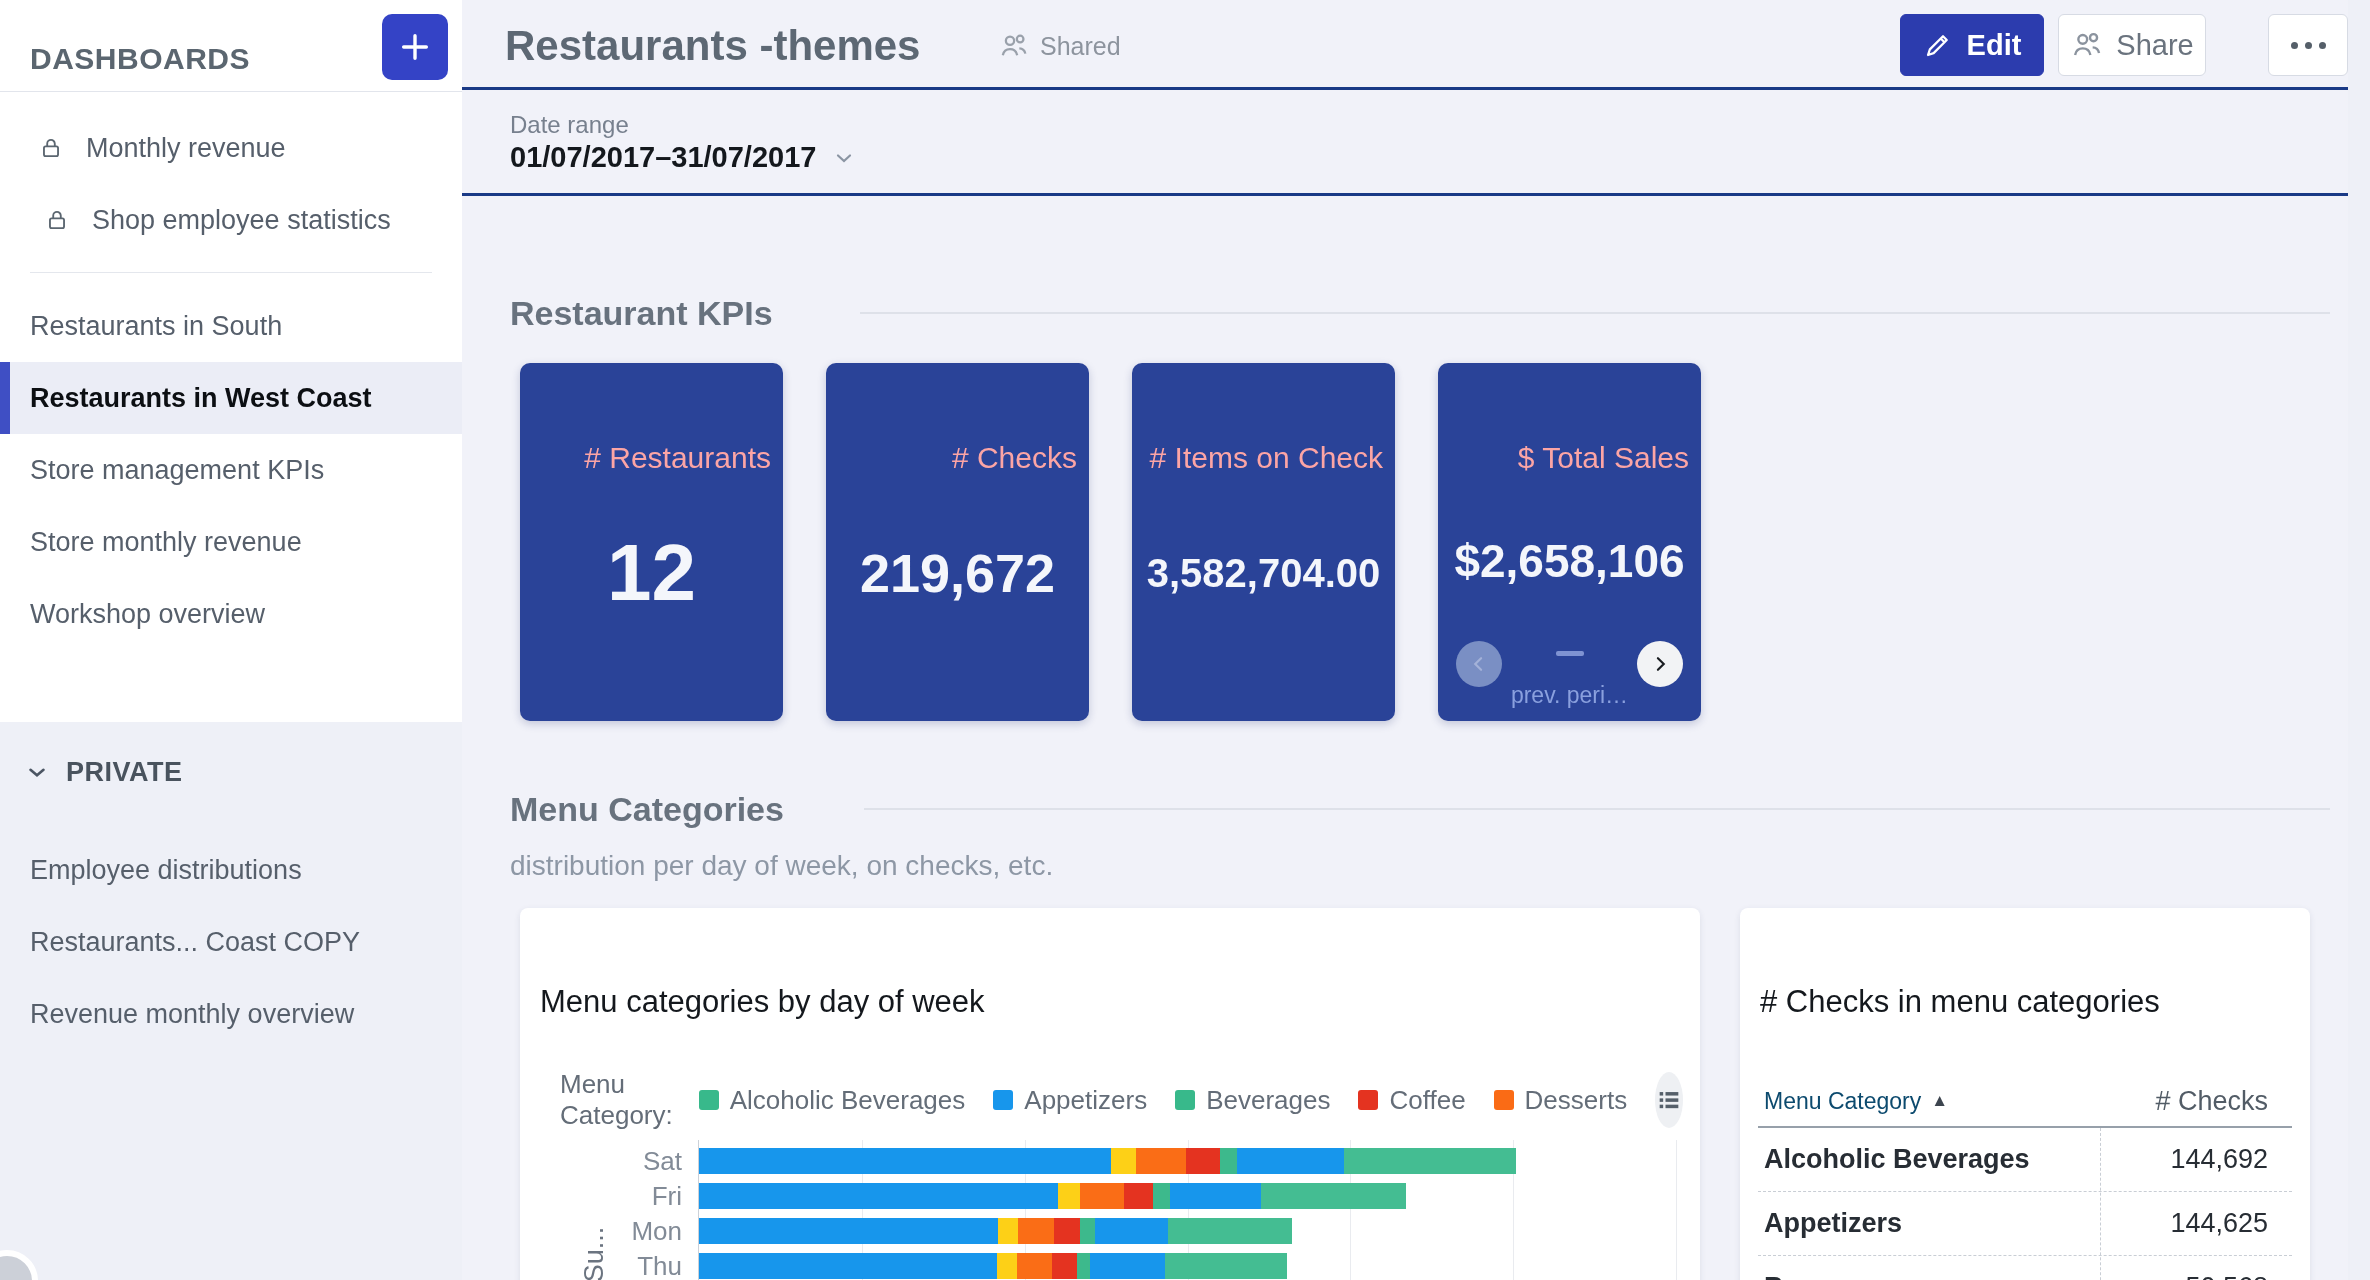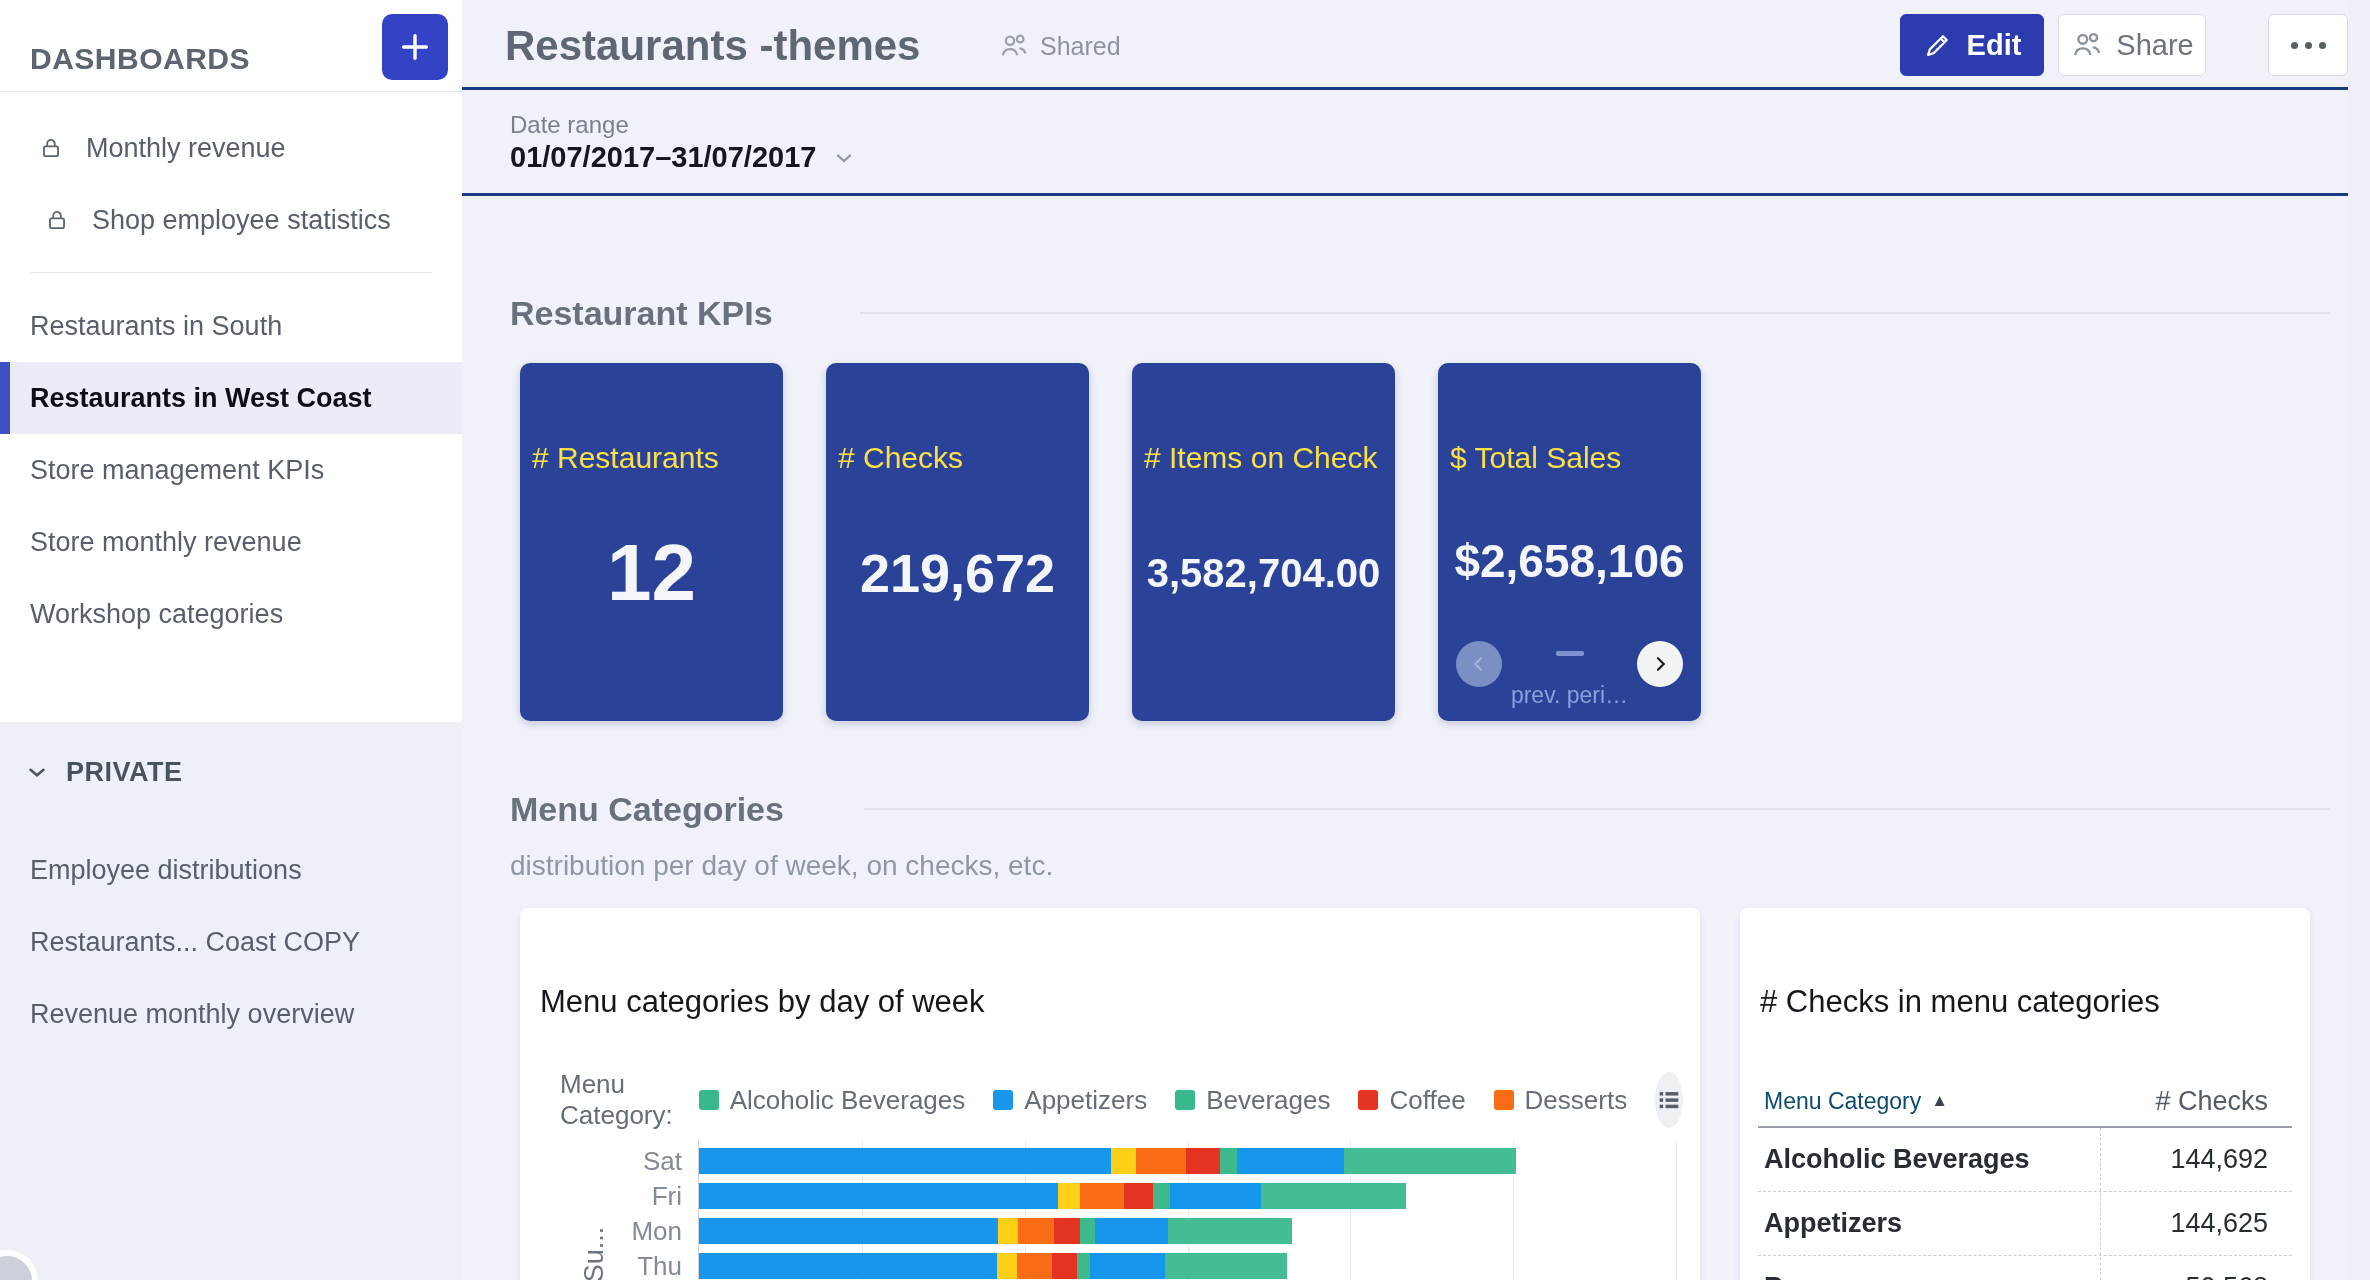--- a/index.html
+++ b/index.html
@@ -56,21 +56,21 @@
   .section-heading { position:absolute; font-size:34px; font-weight:700; color:#68727e; white-space:nowrap; }
   .h-kpis { left:48px; top:294px; }
   .divider-kpis { position:absolute; left:398px; right:40px; top:312px; height:2px; background:#dee1e9; }
   .h-menu { left:48px; top:790px; }
   .divider-menu { position:absolute; left:402px; right:40px; top:808px; height:2px; background:#dee1e9; }
   .section-subtitle { position:absolute; left:48px; top:850px; font-size:28px; color:#8d97a5; }
 
   
   .kpi-row { position:absolute; left:58px; top:363px; display:flex; gap:43px; }
   .kpi-card { position:relative; width:263px; height:358px; background:#2a4398; border-radius:10px; box-shadow:0 3px 8px rgba(30,45,110,.22); color:#fff; flex:0 0 auto; }
-  .kpi-title { position:absolute; left:12px; right:12px; top:76px; text-align:left; font-size:30px; line-height:37px; color:#fde047; }
+  .kpi-title { position:absolute; left:12px; right:12px; top:76px; text-align:right; font-size:30px; line-height:37px; color:#fca5a5; }
   .kpi-value { position:absolute; left:8px; right:8px; top:150px; height:120px; display:flex; align-items:center; justify-content:center; font-weight:700; color:#f4f6fb; white-space:nowrap; }
   .kpi-card:nth-of-type(1) .kpi-value { font-size:80px; }
   .kpi-card:nth-of-type(2) .kpi-value { font-size:54px; }
   .kpi-card:nth-of-type(3) .kpi-value { font-size:40px; }
   .kpi-card:nth-of-type(4) .kpi-value { font-size:46px; top:138px; }
   .kpi-controls { display:none; }
   .kpi-card.has-compare .kpi-controls { display:block; position:absolute; left:14px; right:14px; bottom:10px; height:84px; }
   .kpi-nav { position:absolute; width:46px; height:46px; border-radius:50%; border:none; cursor:pointer; display:flex; align-items:center; justify-content:center; }
   .kpi-prev { left:4px; top:14px; background:#8fa3cf; opacity:.8; }
   .kpi-prev svg { width:20px; height:20px; }
@@ -172,21 +172,21 @@
 
         <div class="sb-item">
           <span>Store management KPIs</span>
         </div>
 
         <div class="sb-item">
           <span>Store monthly revenue</span>
         </div>
 
         <div class="sb-item">
-          <span>Workshop categories</span>
+          <span>Workshop overview</span>
         </div>
       </div>
 
     <div class="sb-private-header">
       <span style="display:flex;">
         <svg viewBox="0 0 24 24" width="26" height="26" fill="none" stroke="#4b5563" stroke-width="2.4" stroke-linecap="round">
             <path d="M6 10l6 5 6-5"></path>
           </svg>
       </span>
       <span class="sb-private-label">PRIVATE</span>

